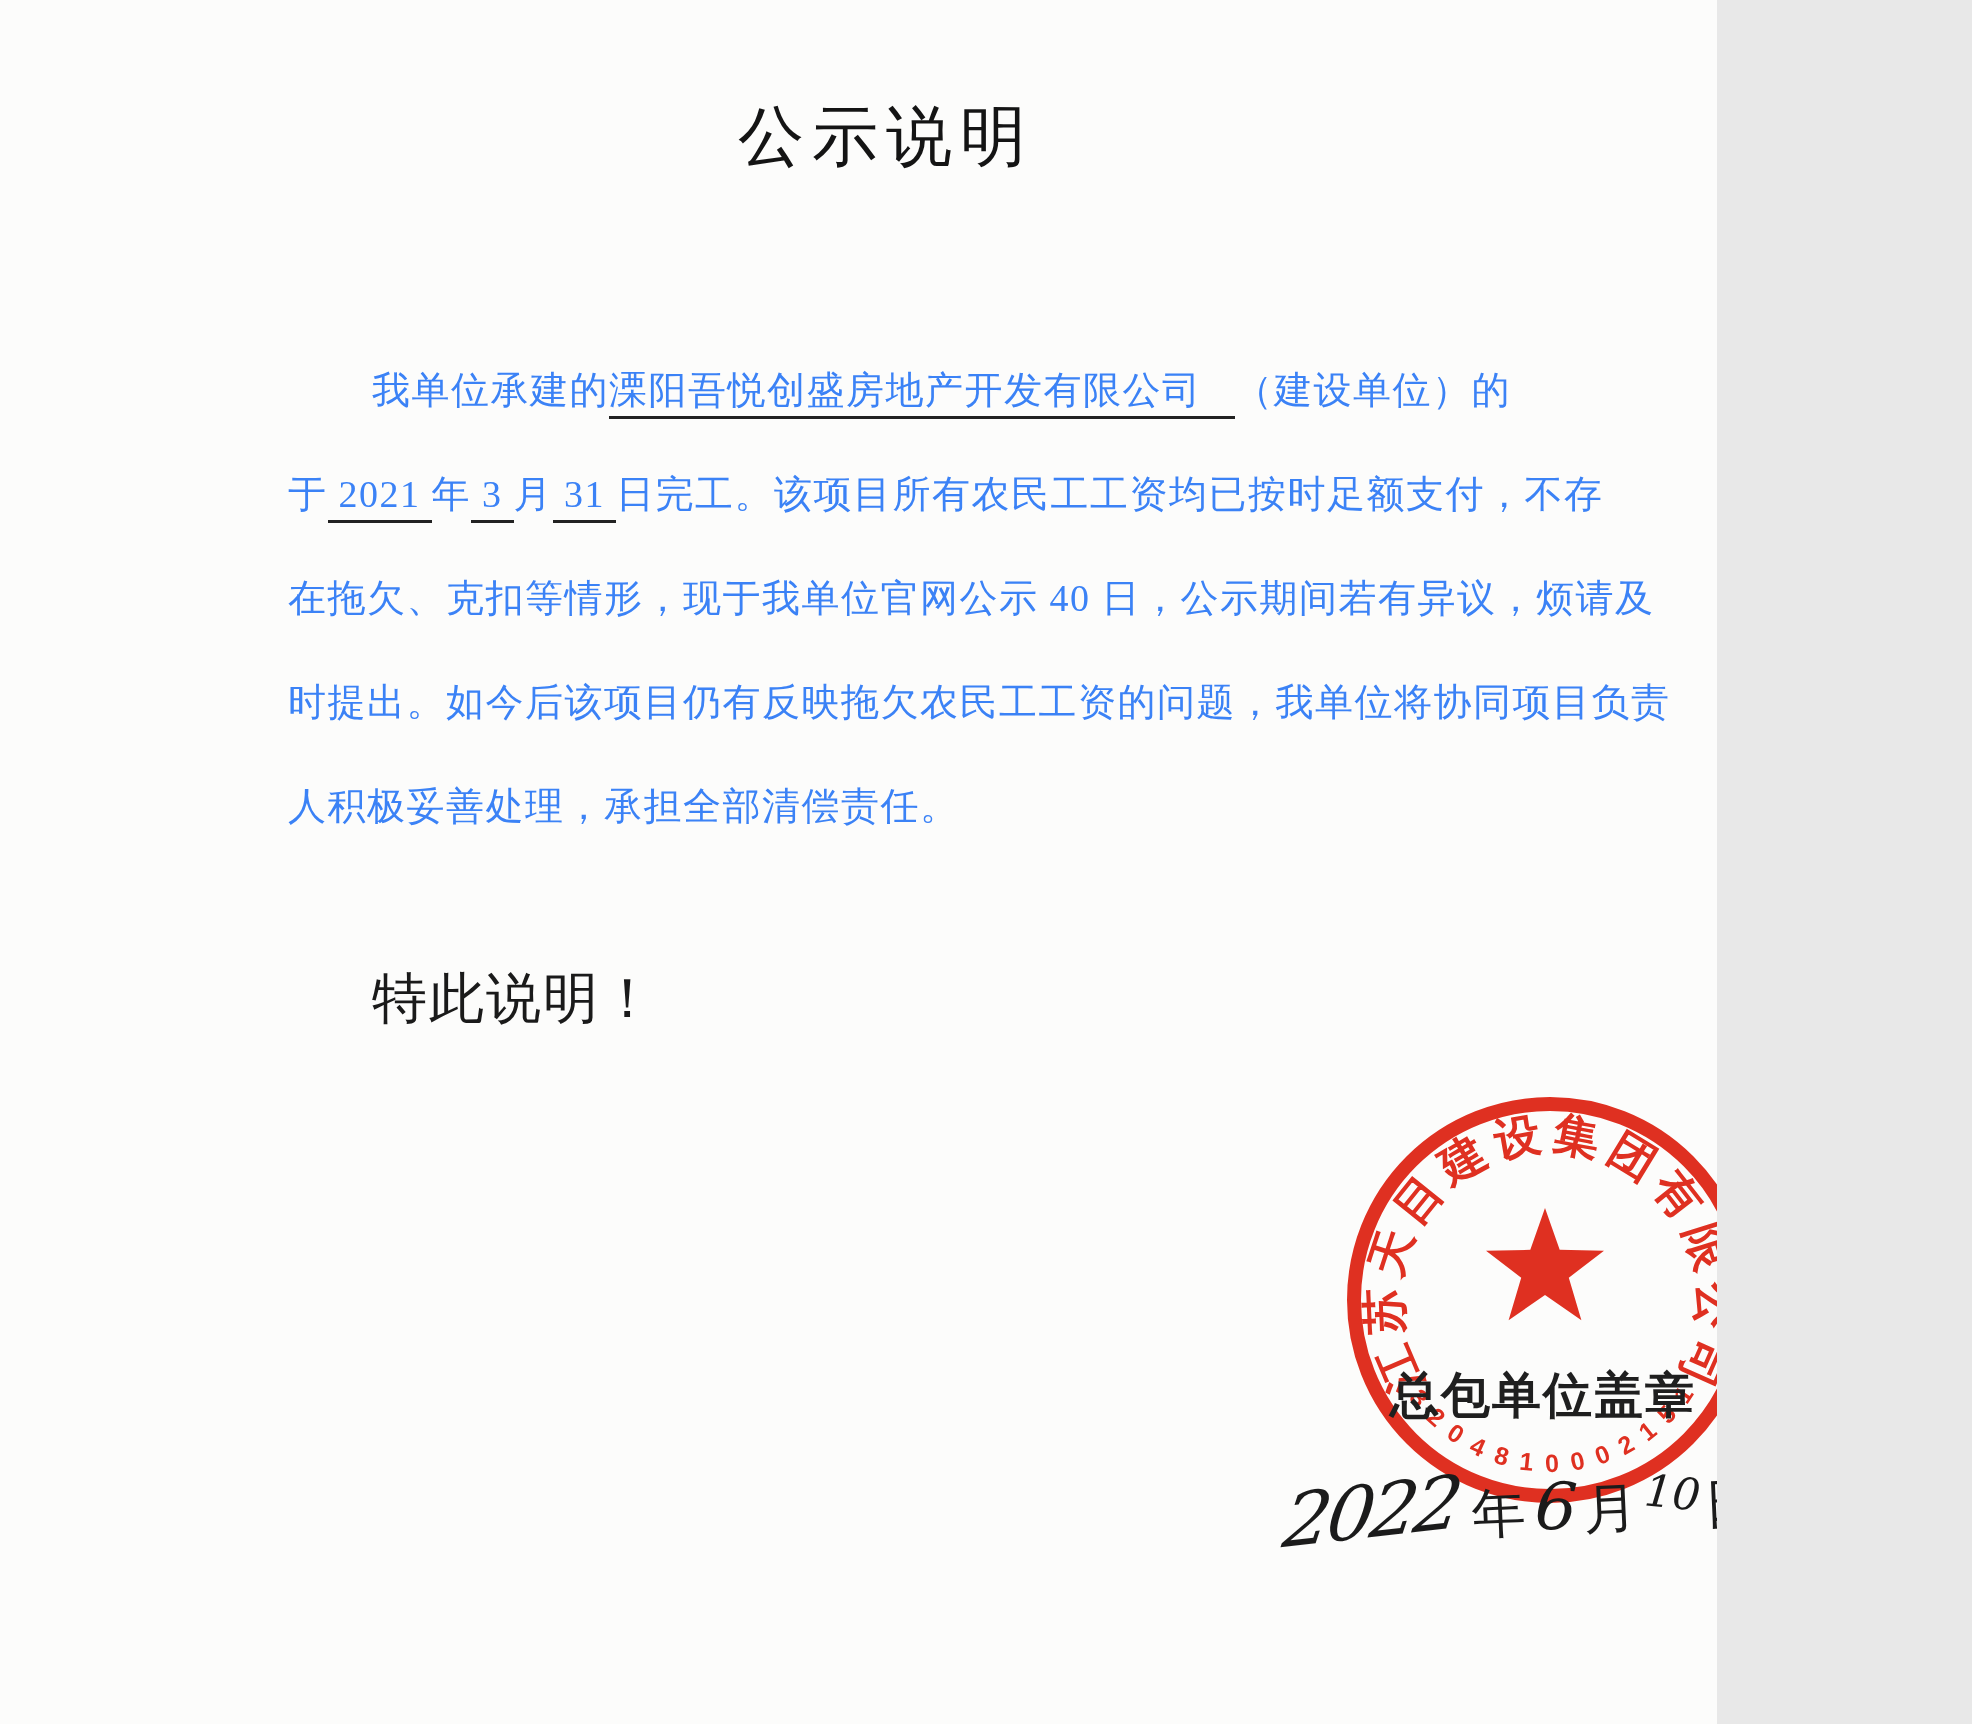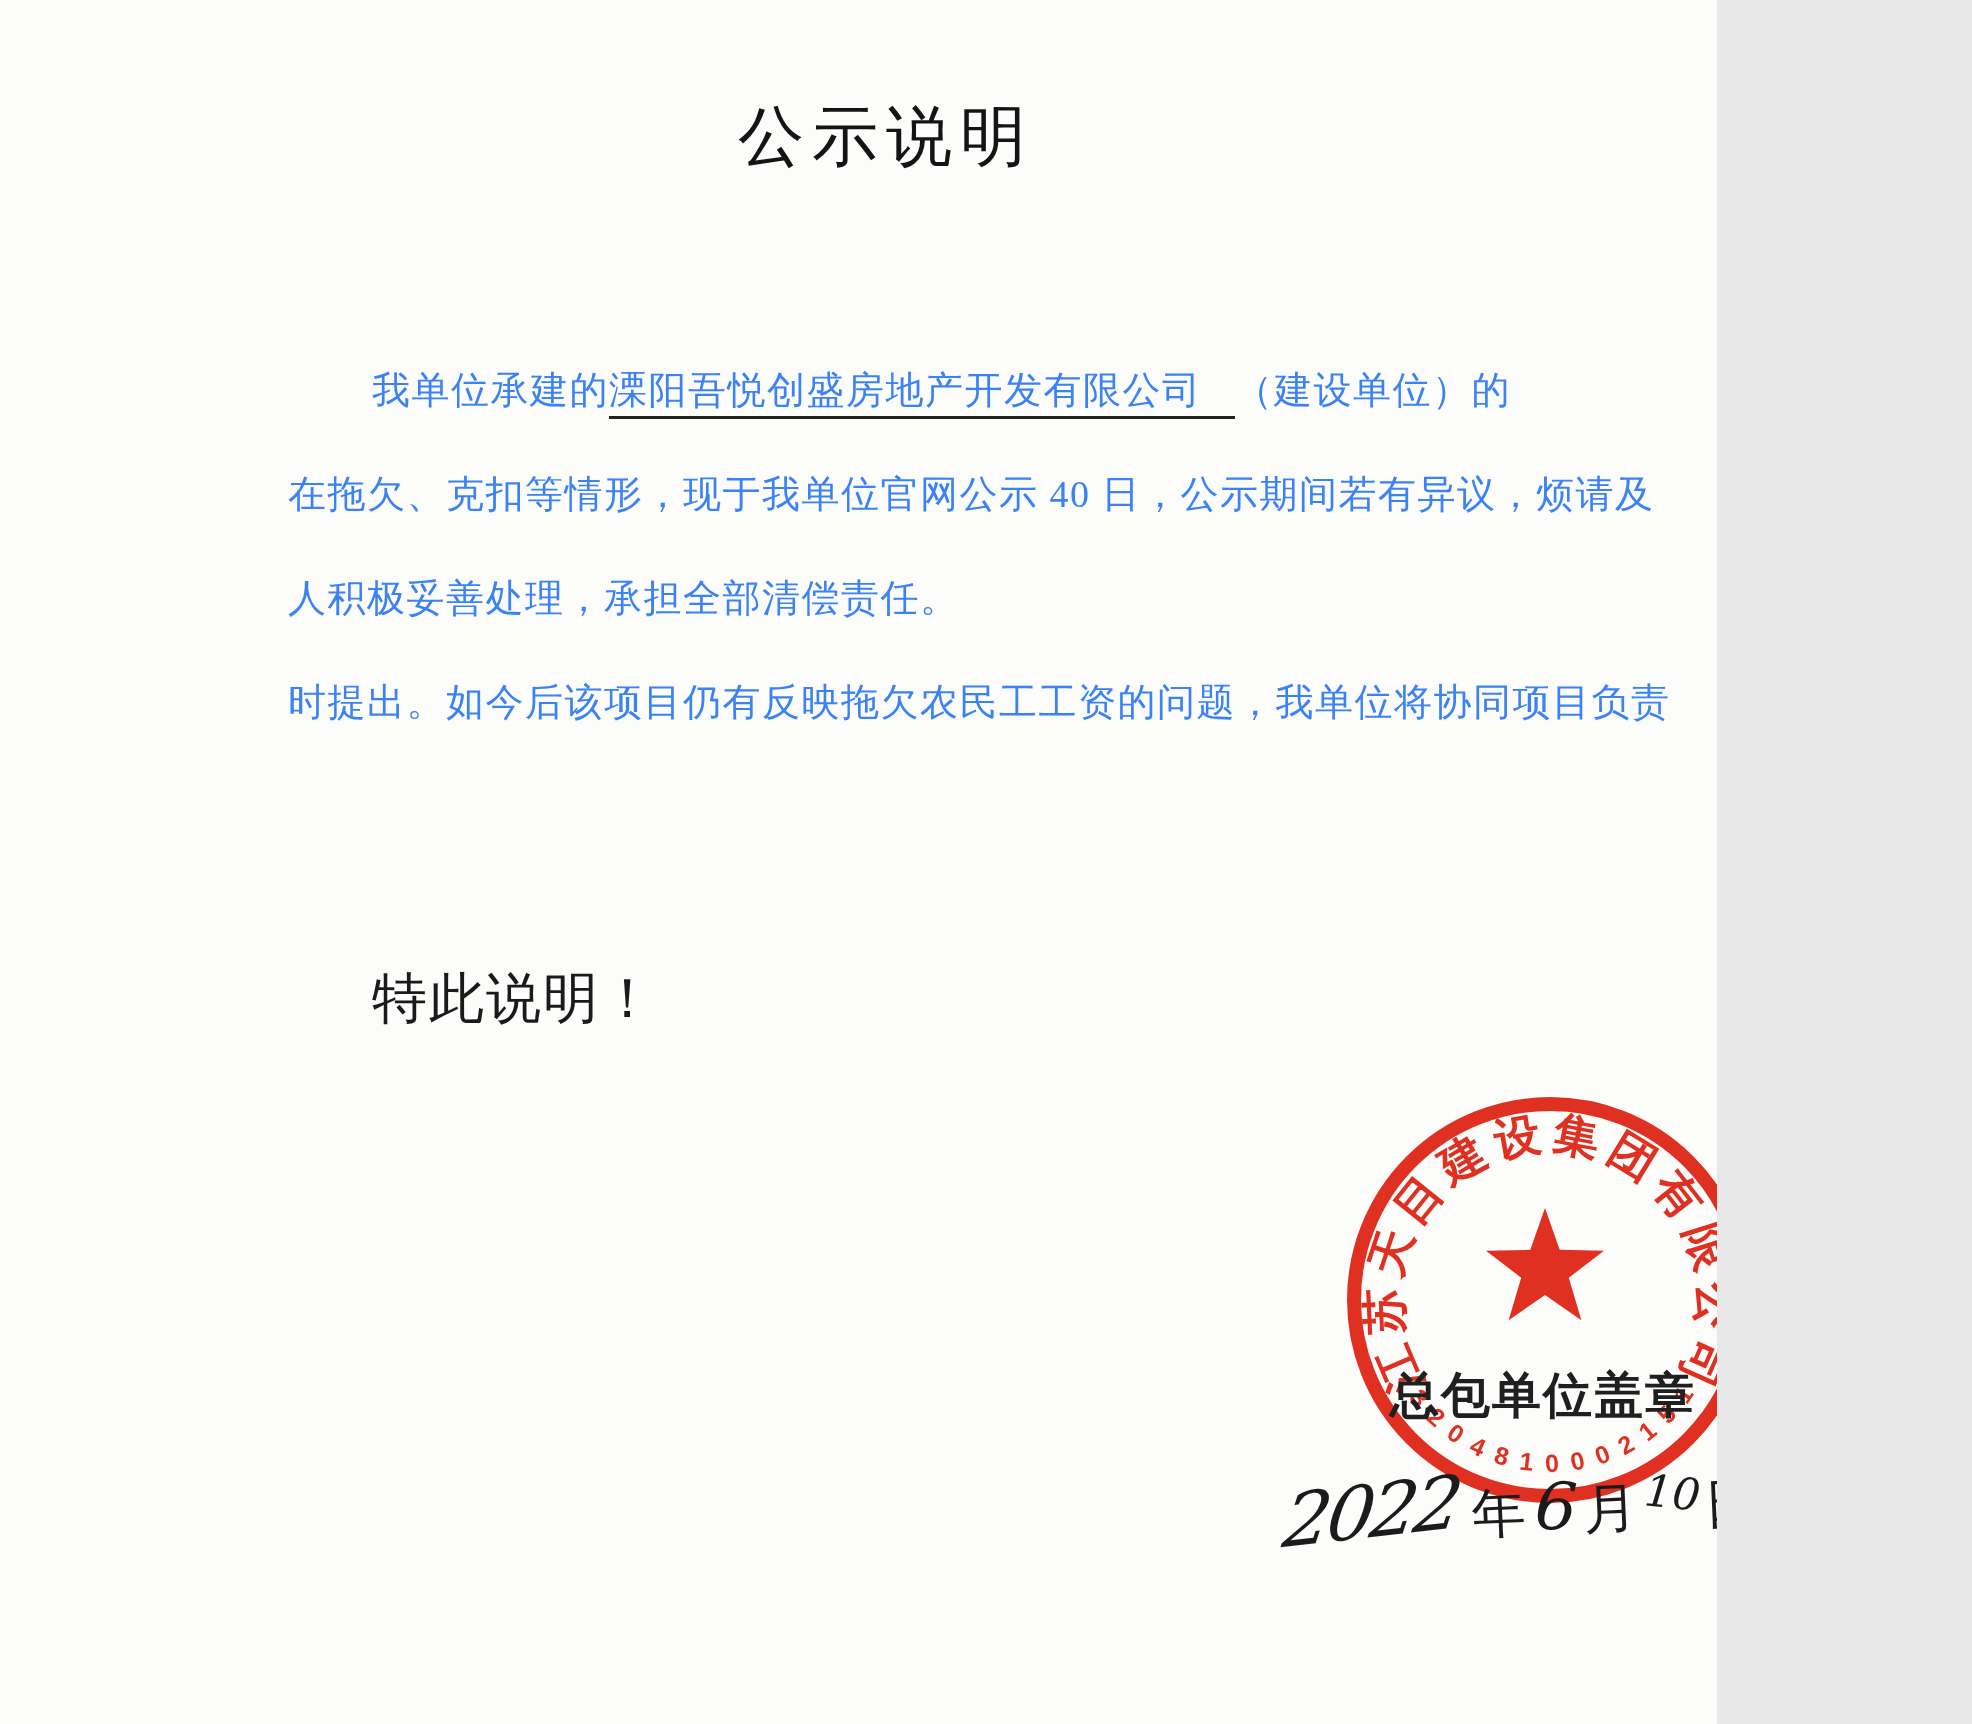--- a/index.html
+++ b/index.html
@@ -91,23 +91,24 @@
 </style>
 </head>
 <body>
 
 <div class="page">
 
   <div class="doc-title">公示说明</div>
 
   <div class="body-paragraph">
       <div class="line"><span>我单位承建的</span><span class="u">溧阳吾悦创盛房地产开发有限公司&nbsp;&nbsp;&nbsp;</span><span>（建设单位）的</span></div>
+      <div class="line"><span>于</span><span class="u">&nbsp;2021&nbsp;</span><span>年</span><span class="u">&nbsp;3&nbsp;</span><span>月</span><span class="u">&nbsp;31&nbsp;</span><span>日完工。该项目所有农民工工资均已按时足额支付，不存</span></div>
       <div class="line"><span>在拖欠、克扣等情形，现于我单位官网公示 40 日，公示期间若有异议，烦请及</span></div>
+      <div class="line"><span>时提出。如今后该项目仍有反映拖欠农民工工资的问题，我单位将协同项目负责</span></div>
       <div class="line"><span>人积极妥善处理，承担全部清偿责任。</span></div>
-      <div class="line"><span>时提出。如今后该项目仍有反映拖欠农民工工资的问题，我单位将协同项目负责</span></div>
     </div>
 
   <div class="closing-line">特此说明！</div>
 
   <div class="stamp">
     <svg viewBox="-218 -218 436 436">
       <defs>
         <path id="arc-top" d="M -122.9,86.1 A 150,150 0 1 1 122.9,86.1" fill="none"></path>
         <path id="arc-bottom" d="M -148.9,86 A 172,172 0 0 0 148.9,86" fill="none"></path>
       </defs>

